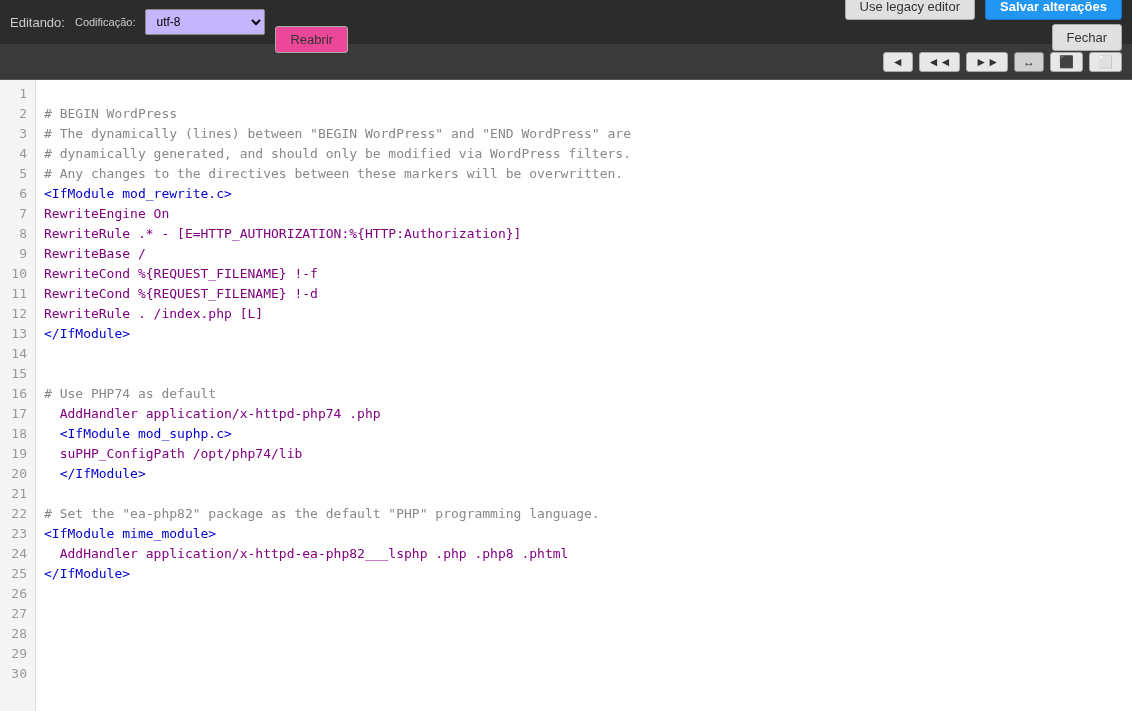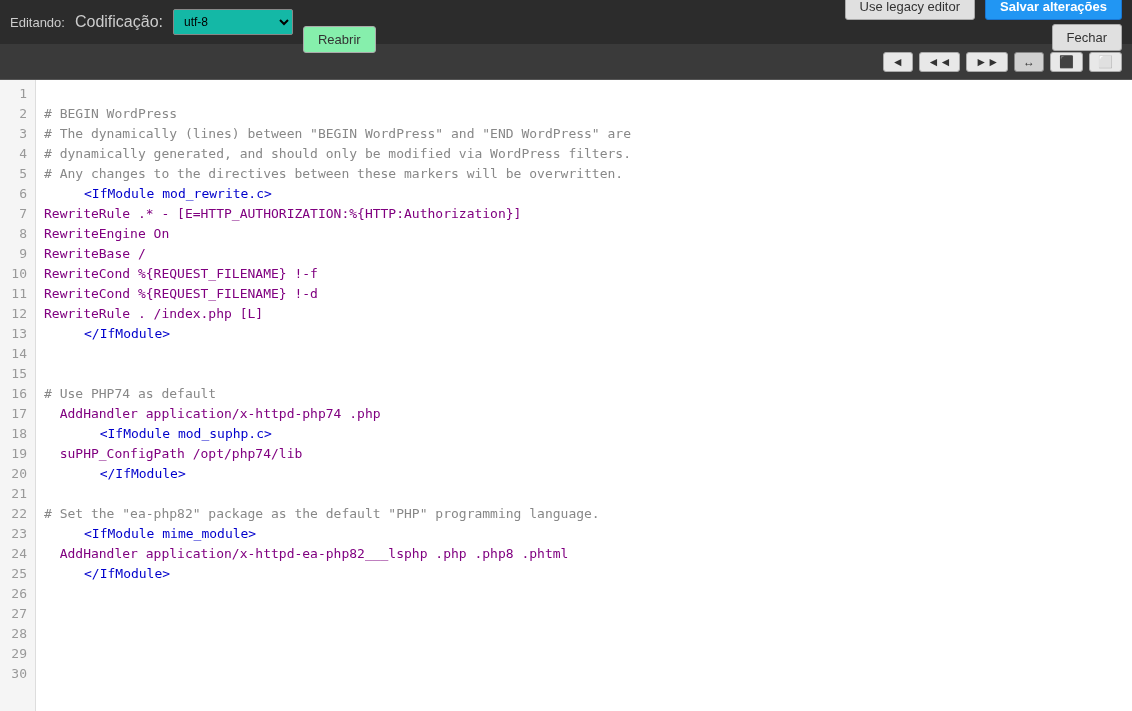--- a/index.html
+++ b/index.html
@@ -31,42 +31,42 @@
       color: #fff;
       border: 1px solid #666;
       padding: 4px 8px;
       font-size: 12px;
       font-family: monospace;
       border-radius: 2px;
       min-width: 200px;
     }
     .toolbar-codificacao-label {
       color: #ccc;
-      font-size: 16px;
+      font-size: 11px;
       white-space: nowrap;
     }
     .toolbar-encoding-select {
-      background: #14b8a6;
+      background: #c4b5fd;
       border: 1px solid #888;
       padding: 4px 6px;
       font-size: 12px;
       border-radius: 2px;
       min-width: 120px;
       cursor: pointer;
     }
     .btn {
       padding: 5px 14px;
       font-size: 13px;
       border-radius: 3px;
       cursor: pointer;
       border: 1px solid transparent;
       white-space: nowrap;
     }
     .btn-reabrir {
-      background: #86efac;
+      background: #ec4899;
       border-color: #aaa;
       color: #333;
       margin-top: 35px;
     }
     .spacer { flex: 1; }
     .btn-legacy {
       background: #e0e0e0;
       border-color: #aaa;
       color: #333;
     }
@@ -137,21 +137,21 @@
     .code-line {
       line-height: 20px;
       height: 20px;
       white-space: pre;
       color: #333;
     }
     .code-line.empty { color: transparent; }
 
     
     .c-comment { color: #888; }
-    .c-tag { color: #0000cc; margin-left: 40px; }
+    .c-tag { color: #0000cc; }
     .c-directive { color: #800080; }
 
     
     .btn-fechar {
       background: #e0e0e0;
       border: 1px solid #aaa;
       color: #333;
       padding: 5px 14px;
       border-radius: 3px;
       cursor: pointer;
@@ -236,22 +236,22 @@
       <div>29</div>
       <div>30</div>
     </div>
   <div class="code-area" id="code-area">
       <div class="code-line empty"> </div>
       <div class="code-line c-comment"># BEGIN WordPress</div>
       <div class="code-line c-comment"># The dynamically (lines) between "BEGIN WordPress" and "END WordPress" are</div>
       <div class="code-line c-comment"># dynamically generated, and should only be modified via WordPress filters.</div>
       <div class="code-line c-comment"># Any changes to the directives between these markers will be overwritten.</div>
       <div class="code-line c-tag">&lt;IfModule mod_rewrite.c&gt;</div>
+      <div class="code-line c-directive">RewriteEngine On</div>
       <div class="code-line c-directive">RewriteRule .* - [E=HTTP_AUTHORIZATION:%{HTTP:Authorization}]</div>
-      <div class="code-line c-directive">RewriteEngine On</div>
       <div class="code-line c-directive">RewriteBase /</div>
       <div class="code-line c-directive">RewriteCond %{REQUEST_FILENAME} !-f</div>
       <div class="code-line c-directive">RewriteCond %{REQUEST_FILENAME} !-d</div>
       <div class="code-line c-directive">RewriteRule . /index.php [L]</div>
       <div class="code-line c-tag">&lt;/IfModule&gt;</div>
       <div class="code-line empty"> </div>
       <div class="code-line empty"> </div>
       <div class="code-line c-comment"># Use PHP74 as default</div>
       <div class="code-line c-directive">  AddHandler application/x-httpd-php74 .php</div>
       <div class="code-line c-tag">  &lt;IfModule mod_suphp.c&gt;</div>

